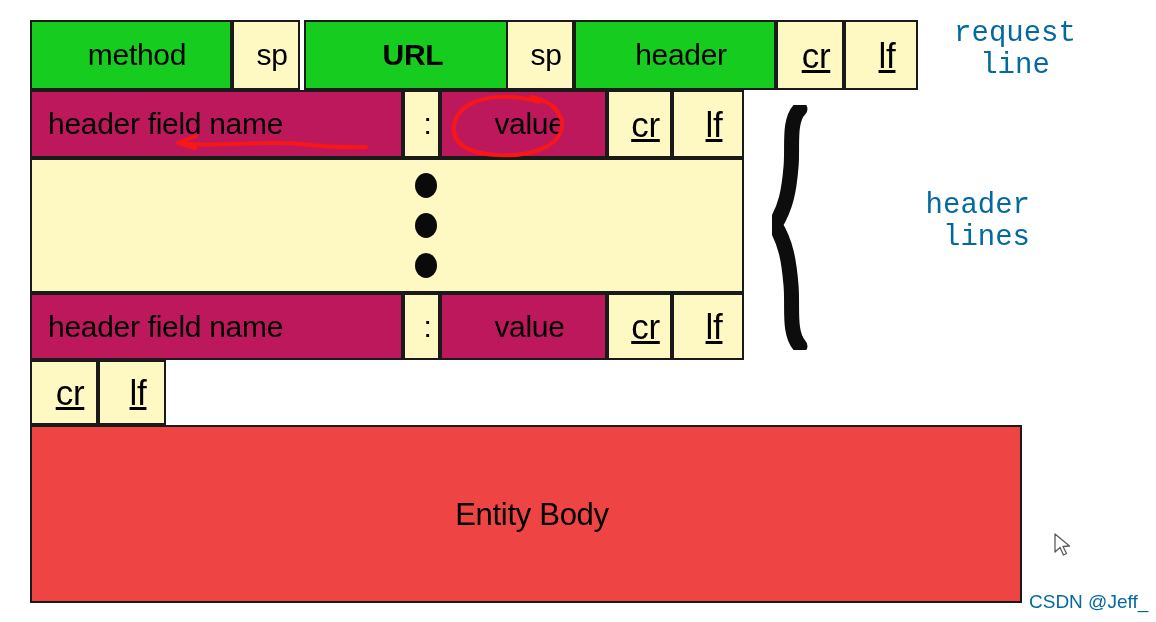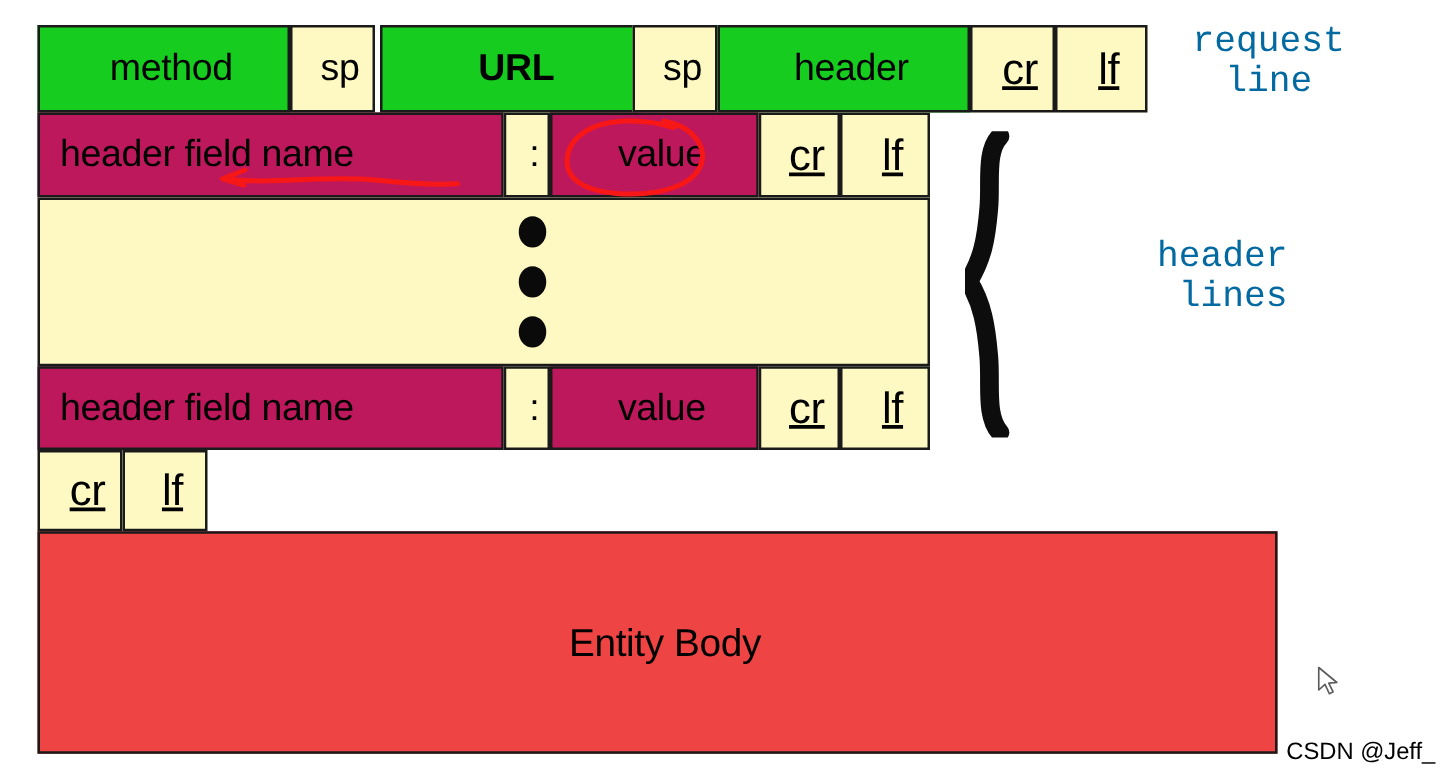--- a/index.html
+++ b/index.html
@@ -82,21 +82,21 @@
     height: 25px;
     border-radius: 50% 50% 50% 50%;
     background: #0a0a0a;
   }
 
   
   .watermark {
     position: absolute;
     font-family: "Liberation Sans", sans-serif;
     font-size: 19px;
-    color: #000000;
+    color: #0369a1;
     white-space: nowrap;
   }
 
   
   .cursor {
     position: absolute;
     pointer-events: none;
   }
 </style>
 </head>

